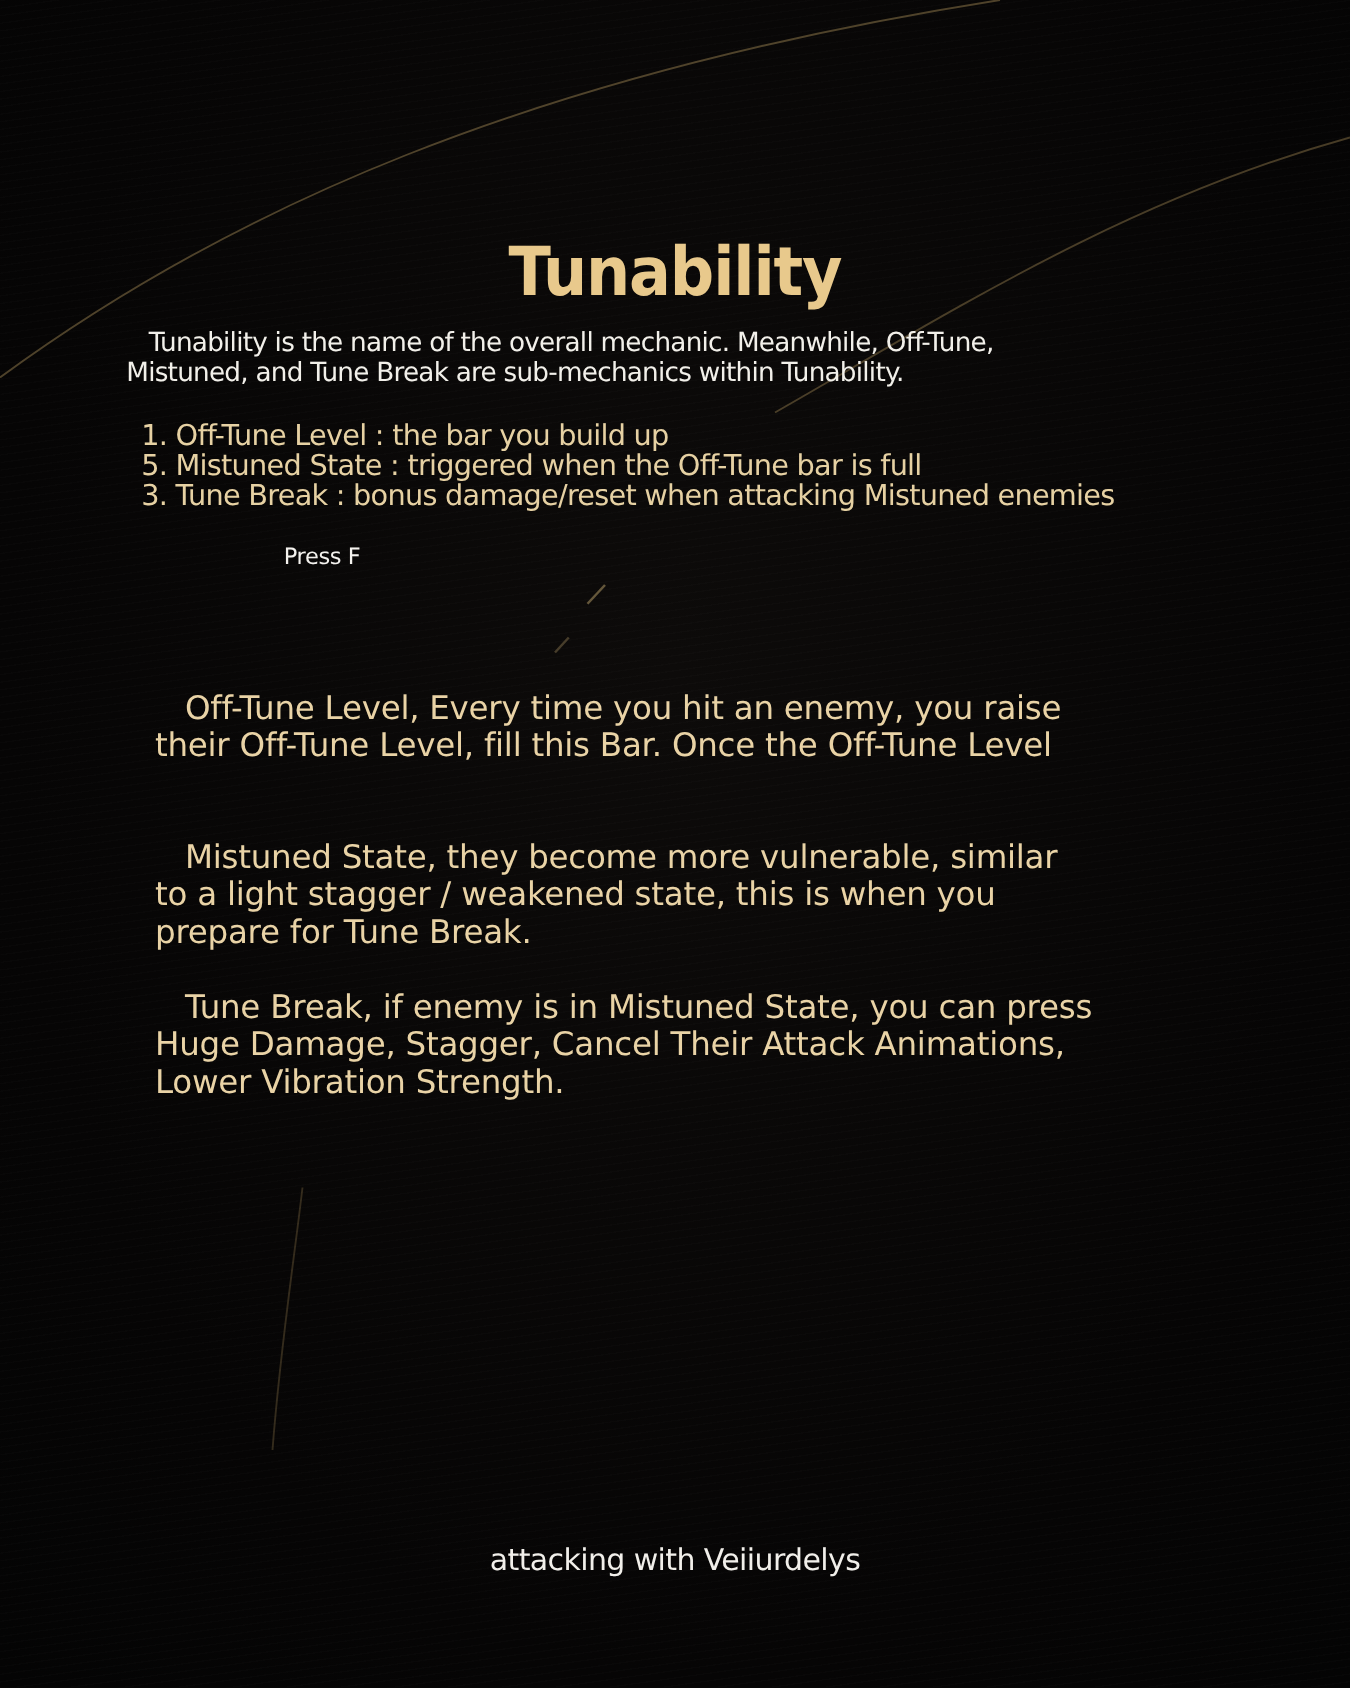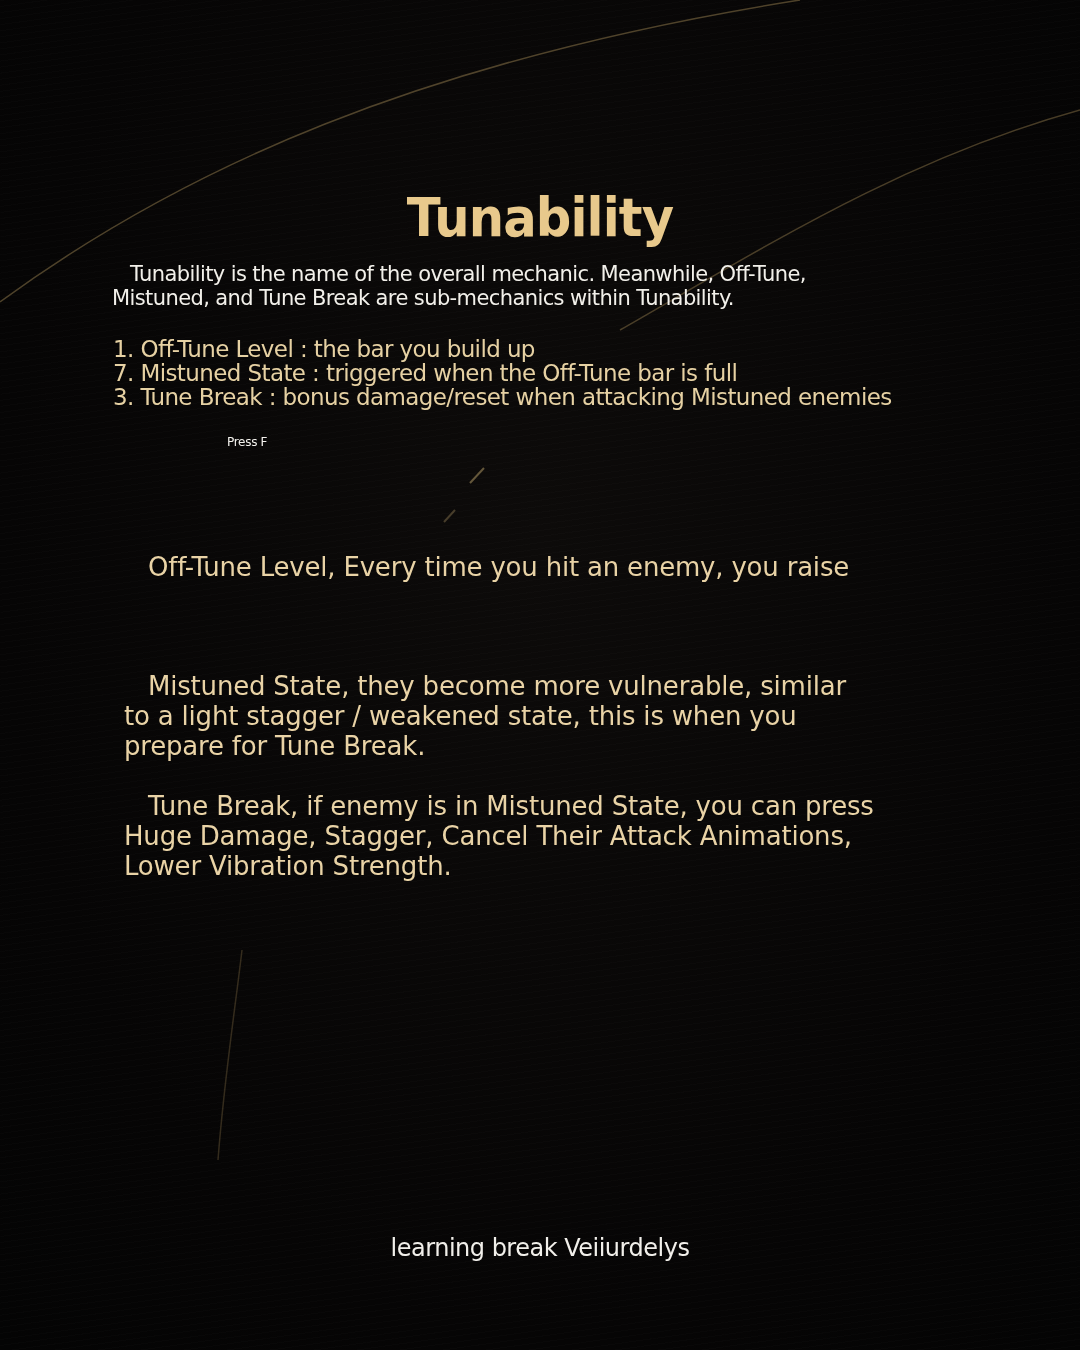--- a/index.html
+++ b/index.html
@@ -36,21 +36,21 @@
       font-family: "DejaVu Sans", sans-serif;
       font-size: 54px;
       letter-spacing: -1px;
       color: #e8c98c;
       transform: scaleX(0.92);
       transform-origin: center;
     }
     .intro {
       position: absolute;
       top: 262px;
-      left: 112px;
+      left: 101px;
       width: 860px;
       font-family: "DejaVu Sans", sans-serif;
       font-size: 21px;
       line-height: 24px;
       color: #f2f0ea;
       letter-spacing: -0.6px;
     }
     .intro .indent { display: inline-block; width: 18px; }
     .list {
       position: absolute;
@@ -65,21 +65,21 @@
       line-height: 24px;
       color: #e6d1a3;
       letter-spacing: -0.6px;
     }
     .list li { margin: 0; padding: 0; white-space: nowrap; }
     .press-f {
       position: absolute;
       top: 435px;
       left: 227px;
       font-family: "DejaVu Sans", sans-serif;
-      font-size: 12px;
+      font-size: 18px;
       color: #f4f2ee;
       letter-spacing: -0.3px;
     }
     .para {
       position: absolute;
       left: 113px;
       width: 850px;
       font-family: "DejaVu Sans", sans-serif;
       font-size: 26px;
       line-height: 30px;
@@ -118,35 +118,36 @@
 
 <h1 class="page-title">Tunability</h1>
 
 <div class="intro">
   <div><span class="indent"></span><span>Tunability is the name of the overall mechanic. Meanwhile, Off-Tune,</span></div>
   <div>Mistuned, and Tune Break are sub-mechanics within Tunability.</div>
 </div>
 
 <ol class="list">
   <li>1. Off-Tune Level : the bar you build up</li>
-  <li>7. Mistuned State : triggered when the Off-Tune bar is full</li>
+  <li>5. Mistuned State : triggered when the Off-Tune bar is full</li>
   <li>3. Tune Break : bonus damage/reset when attacking Mistuned enemies</li>
 </ol>
 
 <div class="press-f">Press F</div>
 
 <div class="para p1">
   <div><span class="indent"></span><span>Off-Tune Level, Every time you hit an enemy, you raise</span></div>
+  <div>their Off-Tune Level, fill this Bar. Once the Off-Tune Level</div>
 </div>
 
 <div class="para p2">
   <div><span class="indent"></span><span>Mistuned State, they become more vulnerable, similar</span></div>
   <div>to a light stagger / weakened state, this is when you</div>
   <div>prepare for Tune Break.</div>
 </div>
 
 <div class="para p3">
   <div><span class="indent"></span><span>Tune Break, if enemy is in Mistuned State, you can press</span></div>
   <div>Huge Damage, Stagger, Cancel Their Attack Animations,</div>
   <div>Lower Vibration Strength.</div>
 </div>
 
-<div class="footer">learning break Veiiurdelys</div>
+<div class="footer">attacking with Veiiurdelys</div>
 
 </body></html>

